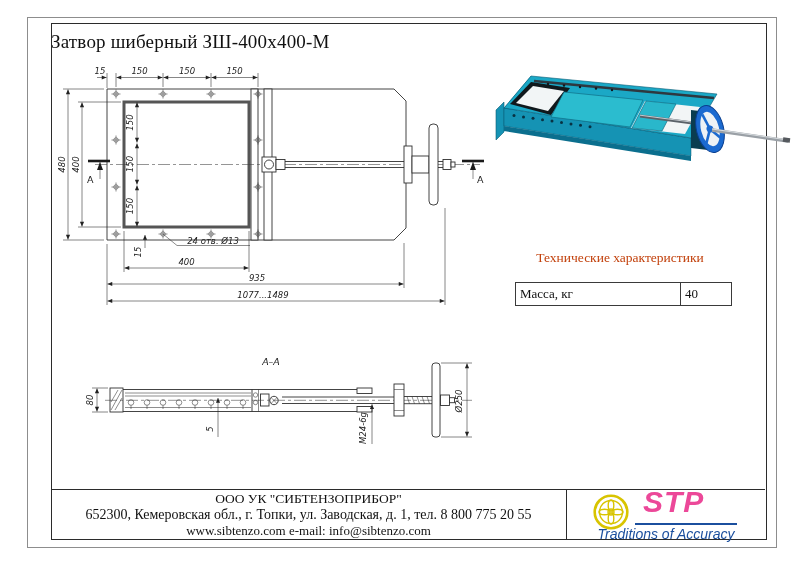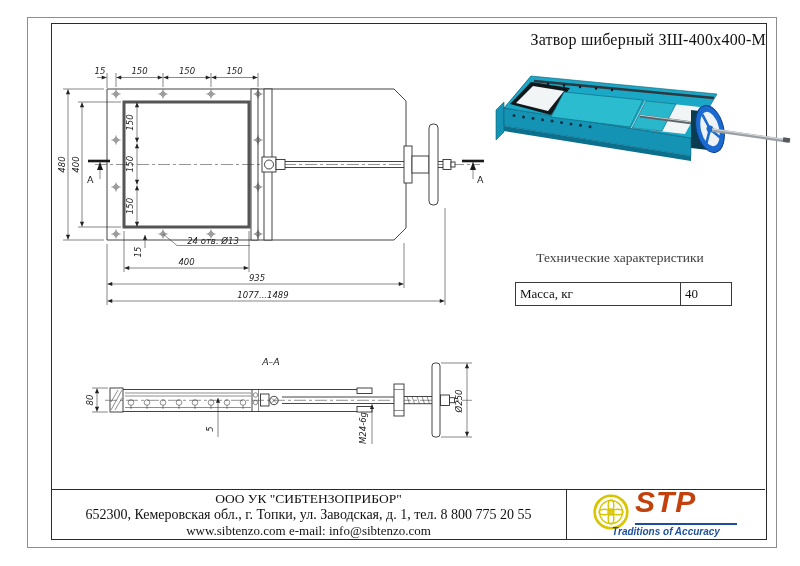--- a/index.html
+++ b/index.html
@@ -2,52 +2,52 @@
 <html><head>
 <meta charset="utf-8">
 <style>
   html,body{margin:0;padding:0;background:#ffffff;}
   .sheet{position:relative;width:800px;height:566px;background:#fff;overflow:hidden;
          font-family:"Liberation Serif",serif;}
   .outer-border{position:absolute;left:27px;top:17px;width:748px;height:529px;
                 border:1px solid #8d8d8d;}
   .inner-frame{position:absolute;left:51px;top:23px;width:714px;height:515px;
                border:1.6px solid #2b2b2b;}
-  .title{position:absolute;left:51px;top:31px;width:715px;text-align:right;
-         font-size:16px;color:#111;letter-spacing:.2px;}
+  .title{position:absolute;left:51px;top:31px;width:715px;text-align:left;
+         font-size:19px;color:#111;letter-spacing:.2px;}
   .drawing2d{position:absolute;left:0;top:0;}
   .render3d{position:absolute;left:0;top:0;}
   
   .specs-heading{position:absolute;left:505px;top:250px;width:230px;text-align:center;
-                 font-size:13.5px;color:#404040;}
+                 font-size:13.5px;color:#c2410c;}
   .specs-table{position:absolute;left:515px;top:282px;border-collapse:collapse;}
   .specs-table td{border:1.2px solid #3a3a3a;font-size:13px;color:#111;
                   padding:1px 4px;background:#fff;}
   .specs-table td.name{width:156px;line-height:1.12;margin-left:7px;}
   .specs-table td.val{width:42px;text-align:left;}
   .specs-table tr.r1 td{height:20px;}
   .specs-table tr.r2 td{height:35px;}
   
   .footer{position:absolute;left:51px;top:489px;width:714px;height:49px;
           border-top:1.6px solid #2b2b2b;display:flex;}
   .footer-text{flex:1;display:flex;flex-direction:column;justify-content:center;
                text-align:center;color:#111;}
   .footer-line1{font-size:13.5px;line-height:16px;}
   .footer-line2{font-size:14px;line-height:16px;}
   .footer-line3{font-size:13px;line-height:15px;text-align:center;}
   .footer-logo-cell{width:198px;border-left:1.6px solid #2b2b2b;display:flex;
                     align-items:center;justify-content:center;}
   .logo{position:relative;width:150px;height:44px;}
   .logo-emblem{position:absolute;left:2px;top:1px;}
-  .logo-abbr{position:absolute;left:44px;top:-8px;font-family:"Liberation Sans",sans-serif;
-             font-weight:bold;font-style:italic;font-size:30px;color:#c2410c;letter-spacing:1px;}
+  .logo-abbr{position:absolute;left:52px;top:-8px;font-family:"Liberation Sans",sans-serif;
+             font-weight:bold;font-style:italic;font-size:30px;color:#ec4899;letter-spacing:1px;}
   .logo-underline{position:absolute;left:44px;top:30px;width:102px;height:2px;background:#1b4f9e;}
   .logo-tagline{position:absolute;left:0px;top:33px;width:150px;text-align:center;
-                font-family:"Liberation Sans",sans-serif;font-weight:bold;font-style:italic;
-                font-size:10px;color:#1b4f9e;}
+                font-family:"Liberation Sans",sans-serif;font-weight:normal;font-style:italic;
+                font-size:14px;color:#1b4f9e;}
   
   .ln{fill:none;stroke:#2f2f2f;stroke-width:0.9;}
   .thin{fill:none;stroke:#2f2f2f;stroke-width:0.55;}
   .sq{fill:#ffffff;stroke:#555;stroke-width:3;}
   .wf{fill:#ffffff;stroke:#2f2f2f;stroke-width:0.9;}
   .dim{fill:none;stroke:#222;stroke-width:0.55;}
   .cl{fill:none;stroke:#3c3c3c;stroke-width:0.55;stroke-dasharray:12 3 3 3;}
   .thick{fill:none;stroke:#1a1a1a;stroke-width:2.6;}
   text.d{font:italic 8.5px "DejaVu Sans",sans-serif;fill:#222;}
   text.sm{font:9.5px "DejaVu Sans",sans-serif;fill:#222;}

